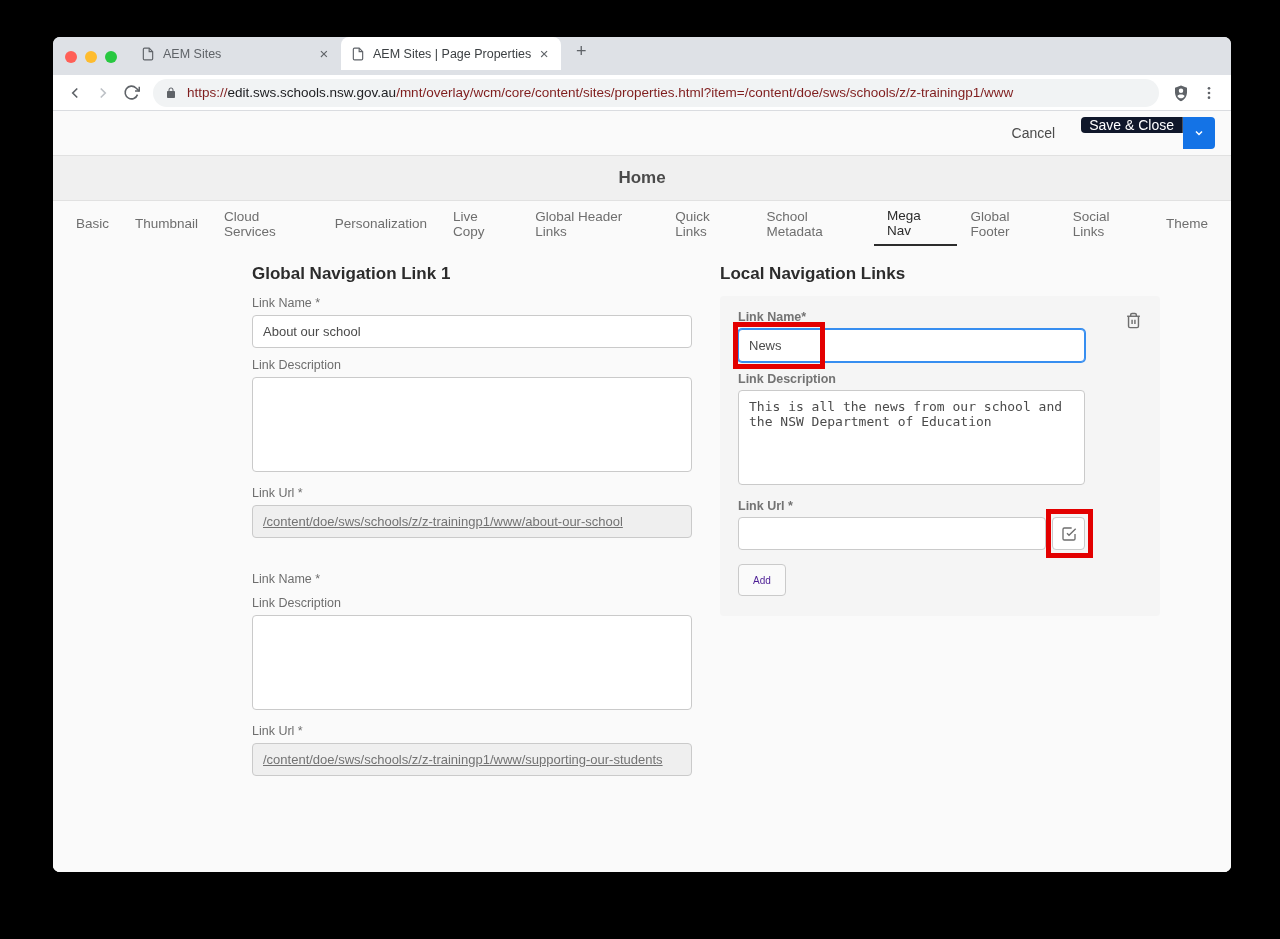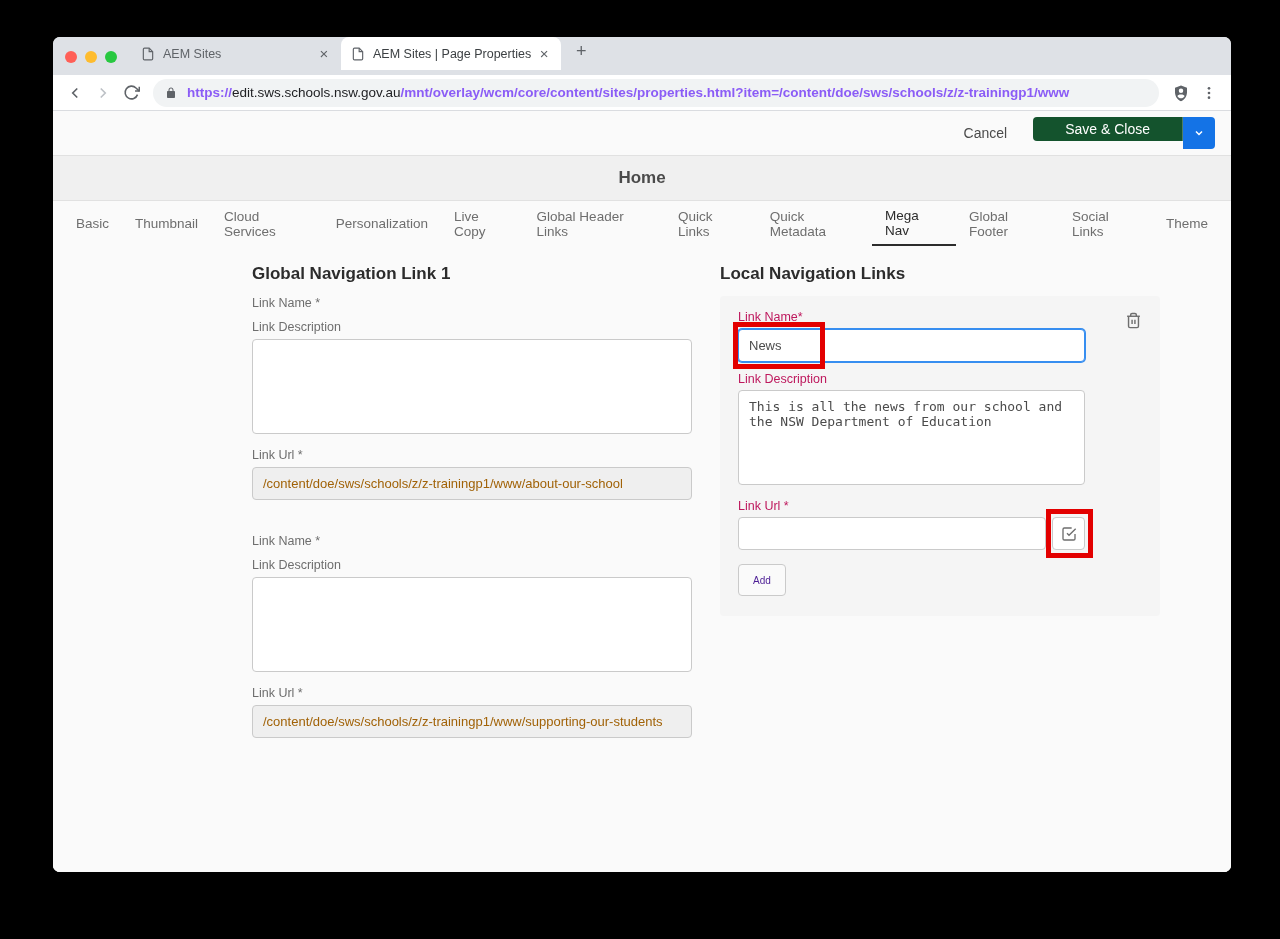--- a/index.html
+++ b/index.html
@@ -83,21 +83,21 @@
     background: #f1f3f4;
     border-radius: 14px;
     margin: 0 8px;
     display: flex;
     align-items: center;
     padding: 0 12px;
     font-size: 13.5px;
     color: #202124;
   }
   .omnibox .lock { color: #5f6368; margin-right: 10px; font-size: 12px; }
-  .omnibox .url-gray { color: #8b5cf6; font-weight: bold; }
+  .omnibox .url-gray { color: #7f1d1d; }
   .omnibox .url-black { color: #202124; margin-top: 16px; }
   .ext-icon { width: 28px; height: 28px; display: flex; align-items: center; justify-content: center; color: #5f6368; }
   
   .content-area { flex: 1; background: #fafafa; display: flex; flex-direction: column; overflow: hidden; }
   .action-bar {
     height: 45px;
     background: #fafafa;
     border-bottom: 1px solid #e1e1e1;
     display: flex;
     align-items: center;
@@ -110,26 +110,26 @@
     color: #4b4b4b;
     font-size: 14px;
     padding: 8px 14px;
     cursor: pointer;
   }
   .save-close-group {
     display: flex;
     margin-left: 12px;
   }
   .save-close-btn {
-    background: #14532d;
+    background: #0f172a;
     color: #fff;
     border: none;
     font-size: 14px;
-    padding: 0 32px;
-    height: 24px;
+    padding: 0 8px;
+    height: 16px;
     border-top-left-radius: 4px;
     border-bottom-left-radius: 4px;
     cursor: pointer;
     border-right: 1px solid rgba(255,255,255,0.25);
   }
   .save-close-chevron {
     background: #1473e6;
     color: #fff;
     border: none;
     width: 32px;
@@ -206,21 +206,22 @@
     height: 33px;
     border: 1px solid #cacaca;
     border-radius: 4px;
     padding: 0 10px;
     font-size: 13px;
     color: #4b4b4b;
     background: #fff;
   }
   .text-input.readonly {
     background: #efefef;
-    color: #a16207;
+    color: #737373;
+    text-decoration: underline;
   }
   .textarea {
     width: 100%;
     height: 95px;
     border: 1px solid #cacaca;
     border-radius: 4px;
     padding: 8px 10px;
     font-size: 13px;
     color: #4b4b4b;
     background: #fff;
@@ -261,21 +262,21 @@
     margin-top: 14px;
     height: 32px;
     padding: 0 14px;
     border: 1px solid #cacaca;
     background: #fafafa;
     border-radius: 4px;
     font-size: 10px;
     color: #4c1d95;
     cursor: pointer;
   }
-  .local-inner-label { font-size: 12.5px; color: #be185d; margin-bottom: 4px; margin-top: 10px; display:block;}
+  .local-inner-label { font-size: 12.5px; color: #737373; margin-bottom: 4px; margin-top: 10px; display:block;font-weight:bold;}
   svg { display: block; }
 </style>
 </head>
 <body>
 
 <div class="browser-window">
 
   <div class="tab-bar">
     <div class="traffic-lights">
       <div class="traffic-light tl-red"></div>
@@ -365,34 +366,35 @@
     <div class="page-title-bar">Home</div>
 
     <div class="tabs-row">
       <div class="inner-tab">Basic</div>
       <div class="inner-tab">Thumbnail</div>
       <div class="inner-tab">Cloud Services</div>
       <div class="inner-tab">Personalization</div>
       <div class="inner-tab">Live Copy</div>
       <div class="inner-tab">Global Header Links</div>
       <div class="inner-tab">Quick Links</div>
-      <div class="inner-tab">Quick Metadata</div>
+      <div class="inner-tab">School Metadata</div>
       <div class="inner-tab active">Mega Nav</div>
       <div class="inner-tab">Global Footer</div>
       <div class="inner-tab">Social Links</div>
       <div class="inner-tab">Theme</div>
     </div>
 
     <div class="form-body">
       <div class="columns">
 
         <div class="col-left">
           
           <div class="section-heading">Global Navigation Link 1</div>
           <label class="field-label">Link Name *</label>
+          <input class="text-input" value="About our school" style="">
           <label class="field-label">Link Description</label>
           <textarea class="textarea" style=""></textarea>
           <label class="field-label">Link Url *</label>
           <input class="text-input readonly" readonly="" value="/content/doe/sws/schools/z/z-trainingp1/www/about-our-school" style="">
 
           <div class="section-spacer"></div>
 
           
           <label class="field-label">Link Name *</label>
           <label class="field-label">Link Description</label>

